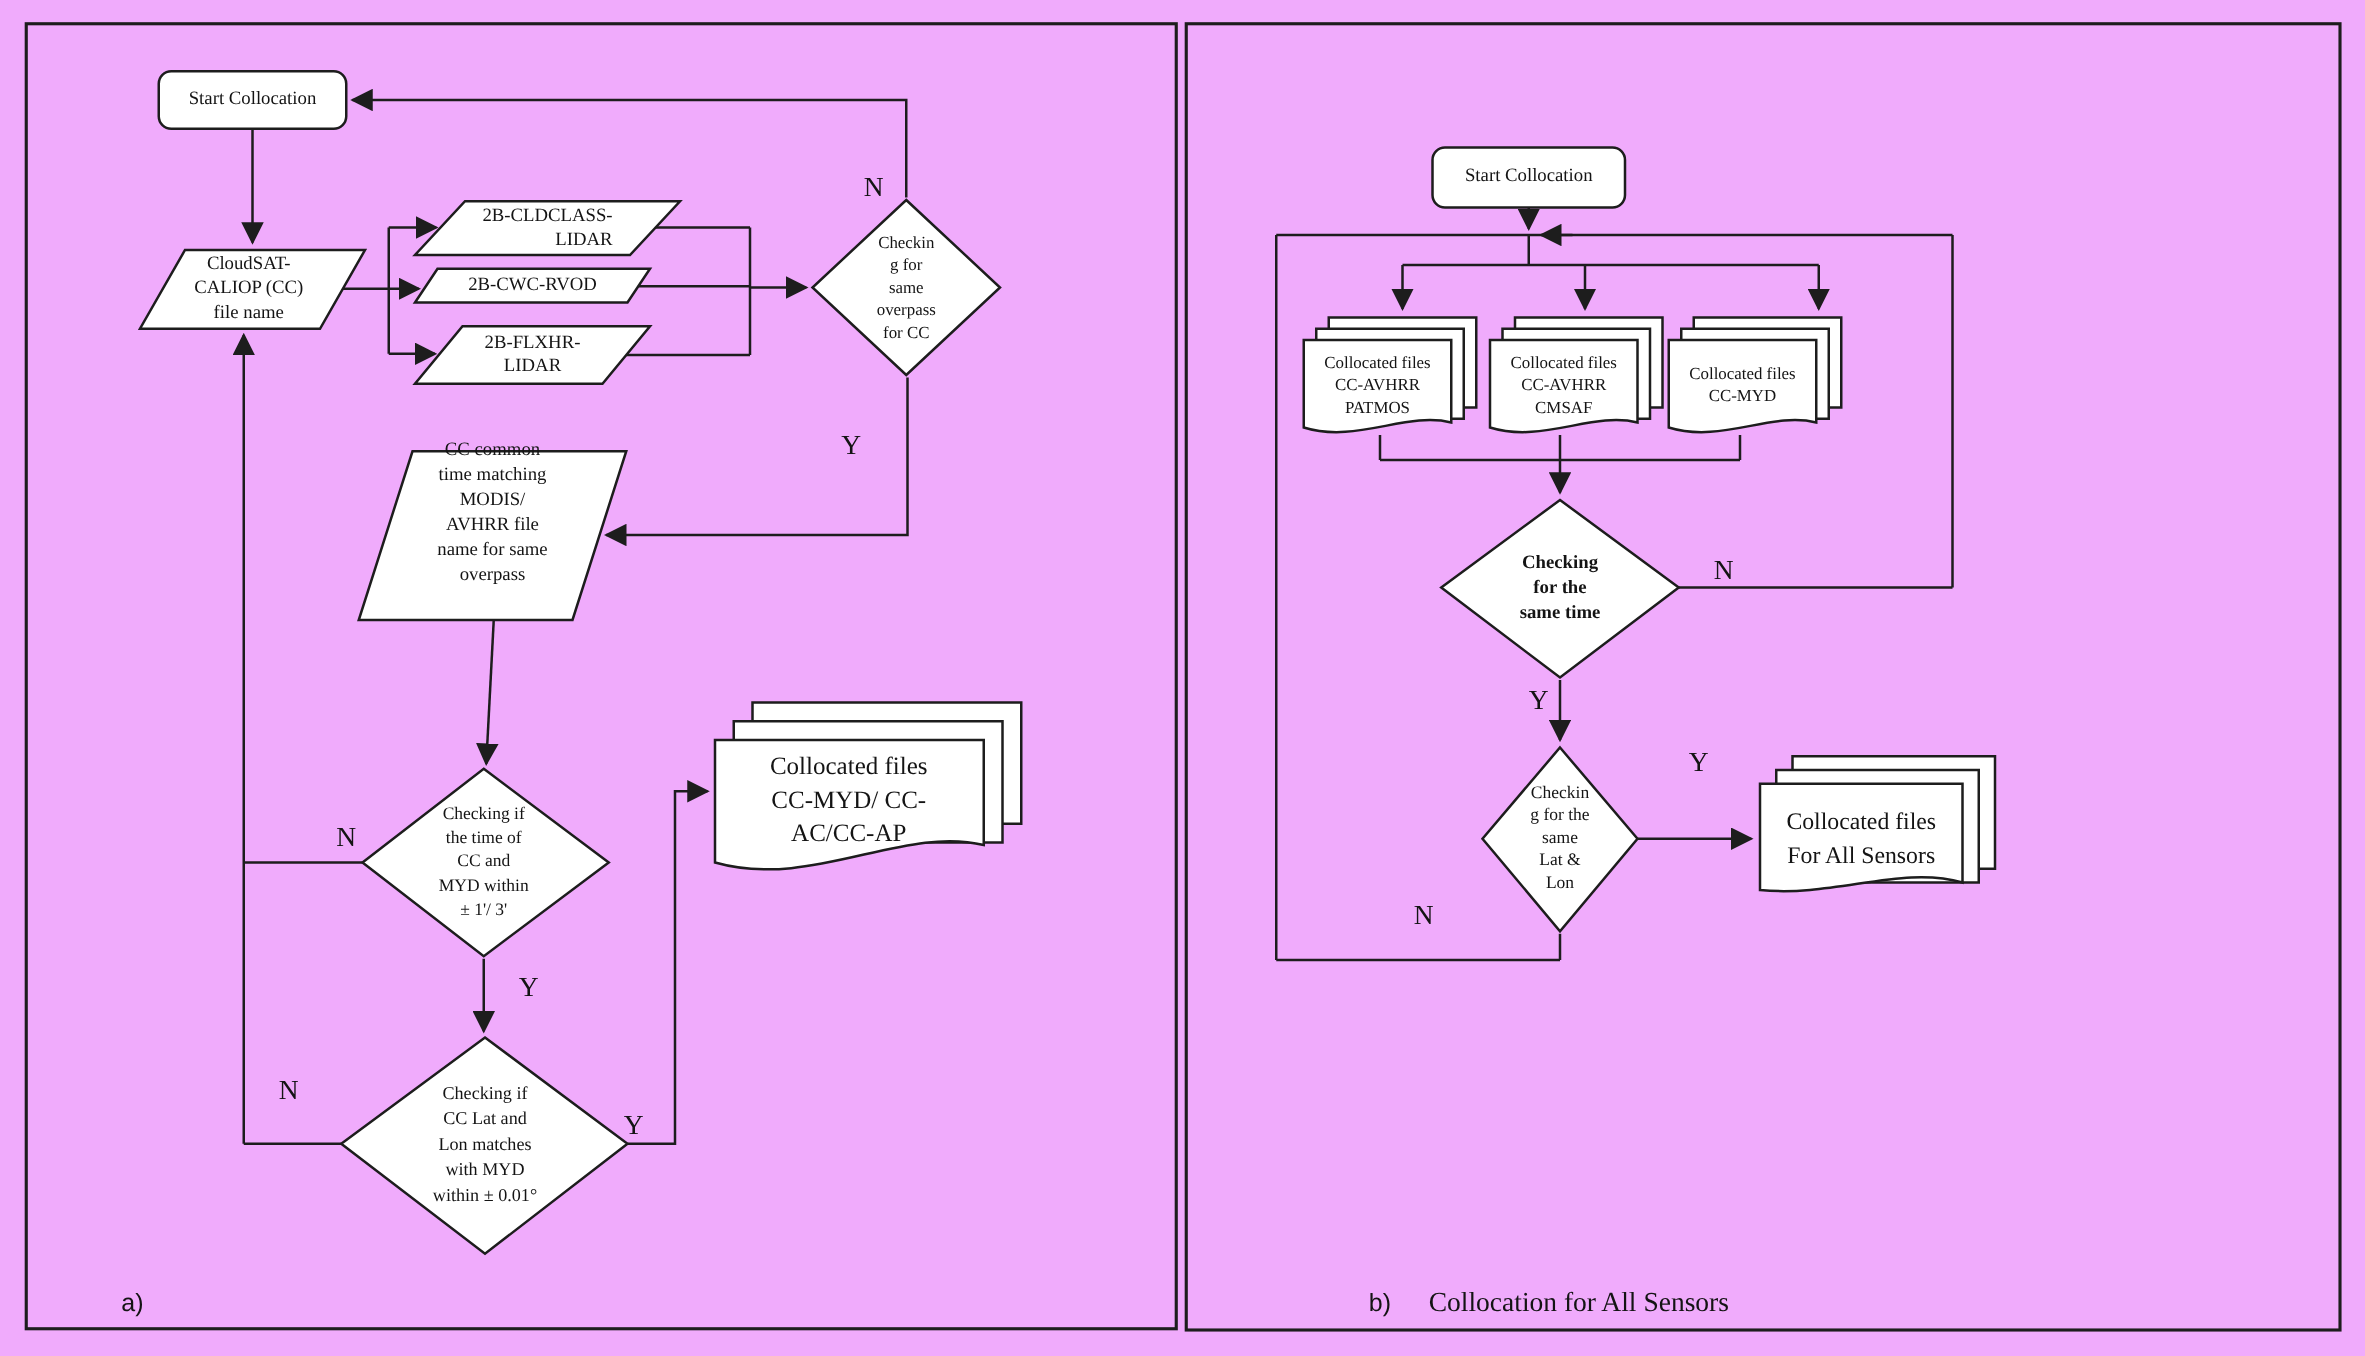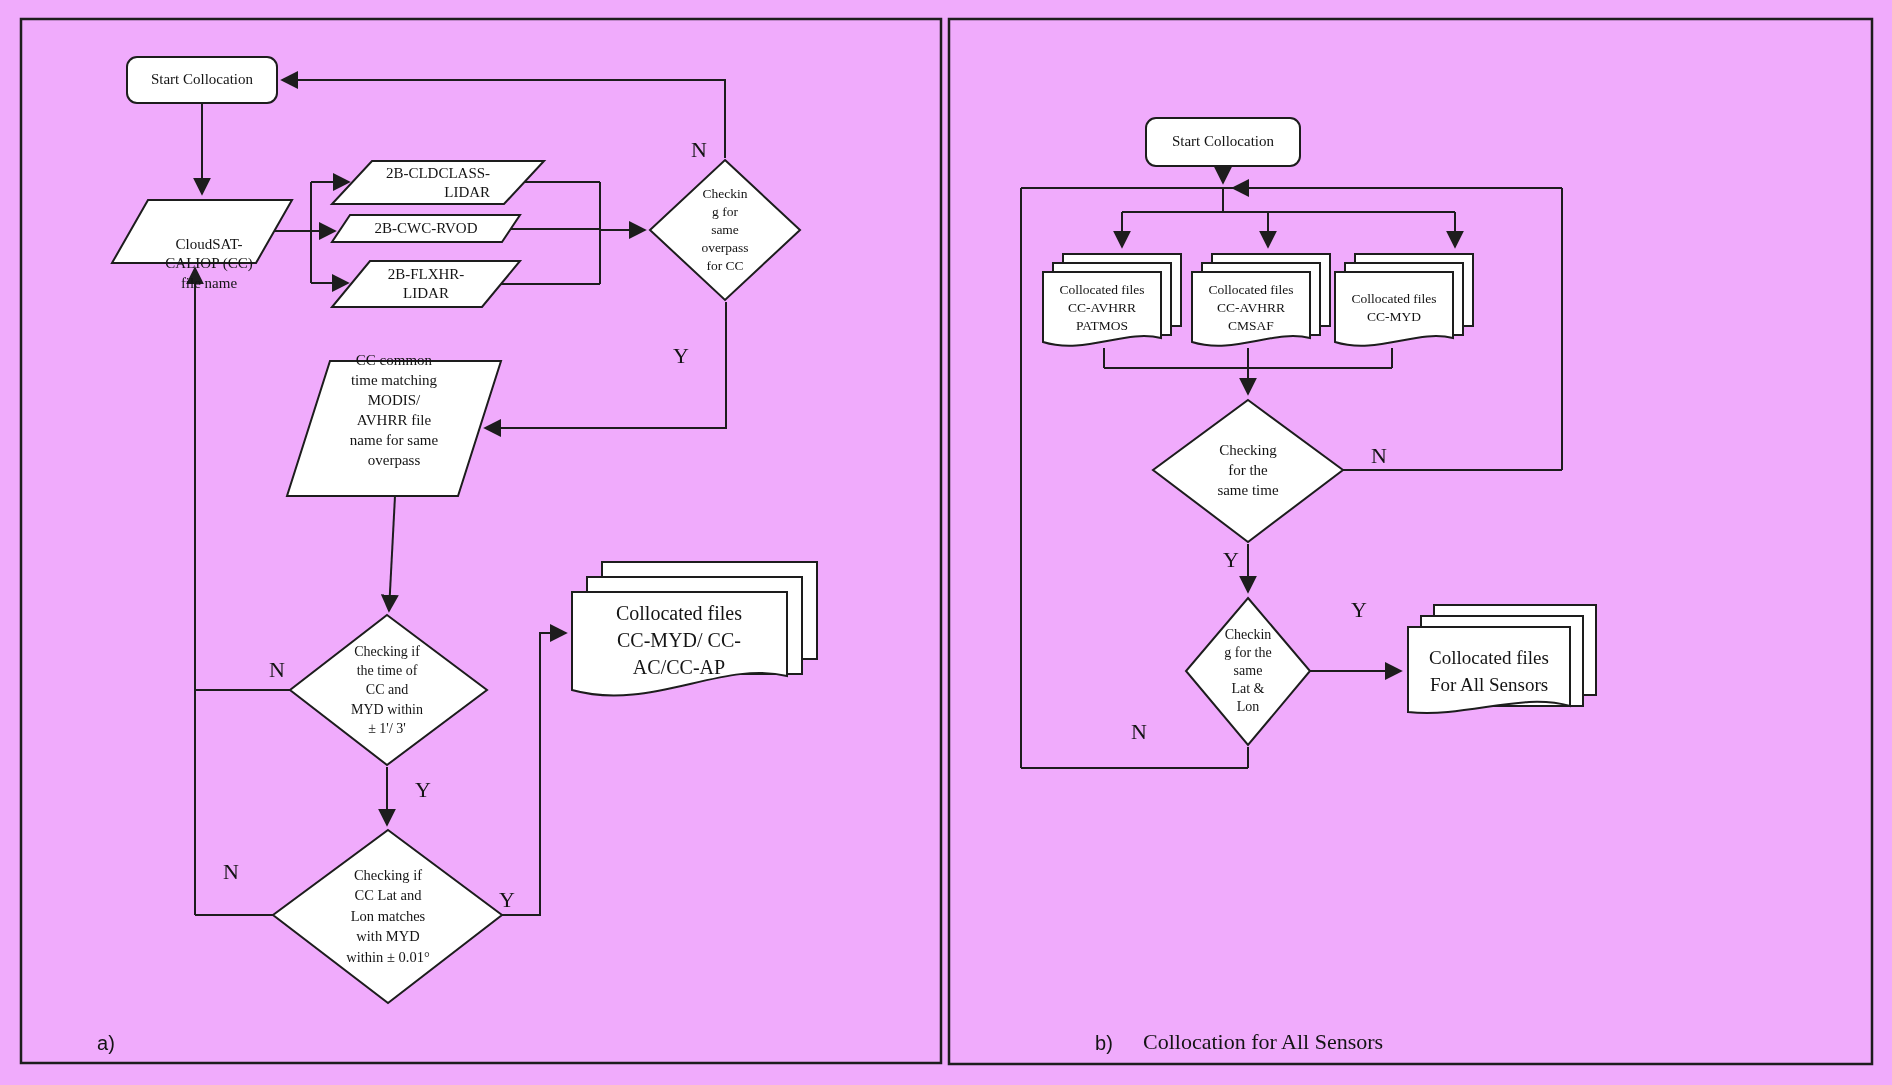--- a/index.html
+++ b/index.html
@@ -91,21 +91,21 @@
     <polygon fill="#fff" points="1248,400 1343,470 1248,542 1153,470"></polygon>
     <polygon fill="#fff" points="1248,598 1310,671 1248,745 1186,671"></polygon>
 
     <rect x="1434" y="605" width="162" height="90" fill="#fff"></rect>
     <rect x="1421" y="616" width="162" height="90" fill="#fff"></rect>
     <path fill="#fff" d="M1408,627 H1570 V706 C1521,692 1468,718 1408,712 Z"></path>
   </g>
 </svg>
 
 <div class="t" style="left:127px;top:57px;width:150px;height:46px;font-size:15px;">Start Collocation</div>
-<div class="t" style="left:124px;top:201px;width:170px;height:60px;font-size:15px;margin-top:33px;">CloudSAT-
+<div class="t" style="left:114px;top:201px;width:170px;height:60px;font-size:15px;">CloudSAT-
 CALIOP (CC)
 file name</div>
 <div class="t" style="left:347px;top:162px;width:182px;height:42px;font-size:15px;text-align:right;">2B-CLDCLASS-
 LIDAR</div>
 <div class="t" style="left:337px;top:215px;width:178px;height:27px;font-size:15px;">2B-CWC-RVOD</div>
 <div class="t" style="left:337px;top:261px;width:178px;height:46px;font-size:15px;font-family:Liberation Serif, serif;">2B-FLXHR-
 LIDAR</div>
 <div class="t" style="left:655px;top:168px;width:140px;height:124px;font-size:13.5px;line-height:1.32;">Checkin
 g for
 same
@@ -142,21 +142,21 @@
 
 <div class="t" style="left:1146px;top:118px;width:154px;height:48px;font-size:15px;">Start Collocation</div>
 <div class="t" style="left:1045px;top:276px;width:114px;height:64px;font-size:13.5px;line-height:1.32;">Collocated files
 CC-AVHRR
 PATMOS</div>
 <div class="t" style="left:1194px;top:276px;width:114px;height:64px;font-size:13.5px;line-height:1.32;">Collocated files
 CC-AVHRR
 CMSAF</div>
 <div class="t" style="left:1337px;top:276px;width:114px;height:64px;font-size:13.5px;line-height:1.32;">Collocated files
 CC-MYD</div>
-<div class="t" style="left:1185px;top:428px;width:126px;height:86px;font-size:15px;line-height:1.33;">Checking
+<div class="t" style="left:1185px;top:428px;width:126px;height:86px;font-size:15px;line-height:1.33;font-weight:bold;">Checking
 for the
 same time</div>
 <div class="t" style="left:1193px;top:608px;width:110px;height:126px;font-size:14px;line-height:1.3;">Checkin
 g for the
 same
 Lat &amp;
 Lon</div>
 <div class="t" style="left:1412px;top:632px;width:154px;height:80px;font-size:19px;line-height:1.4;">Collocated files
 For All Sensors</div>
 

